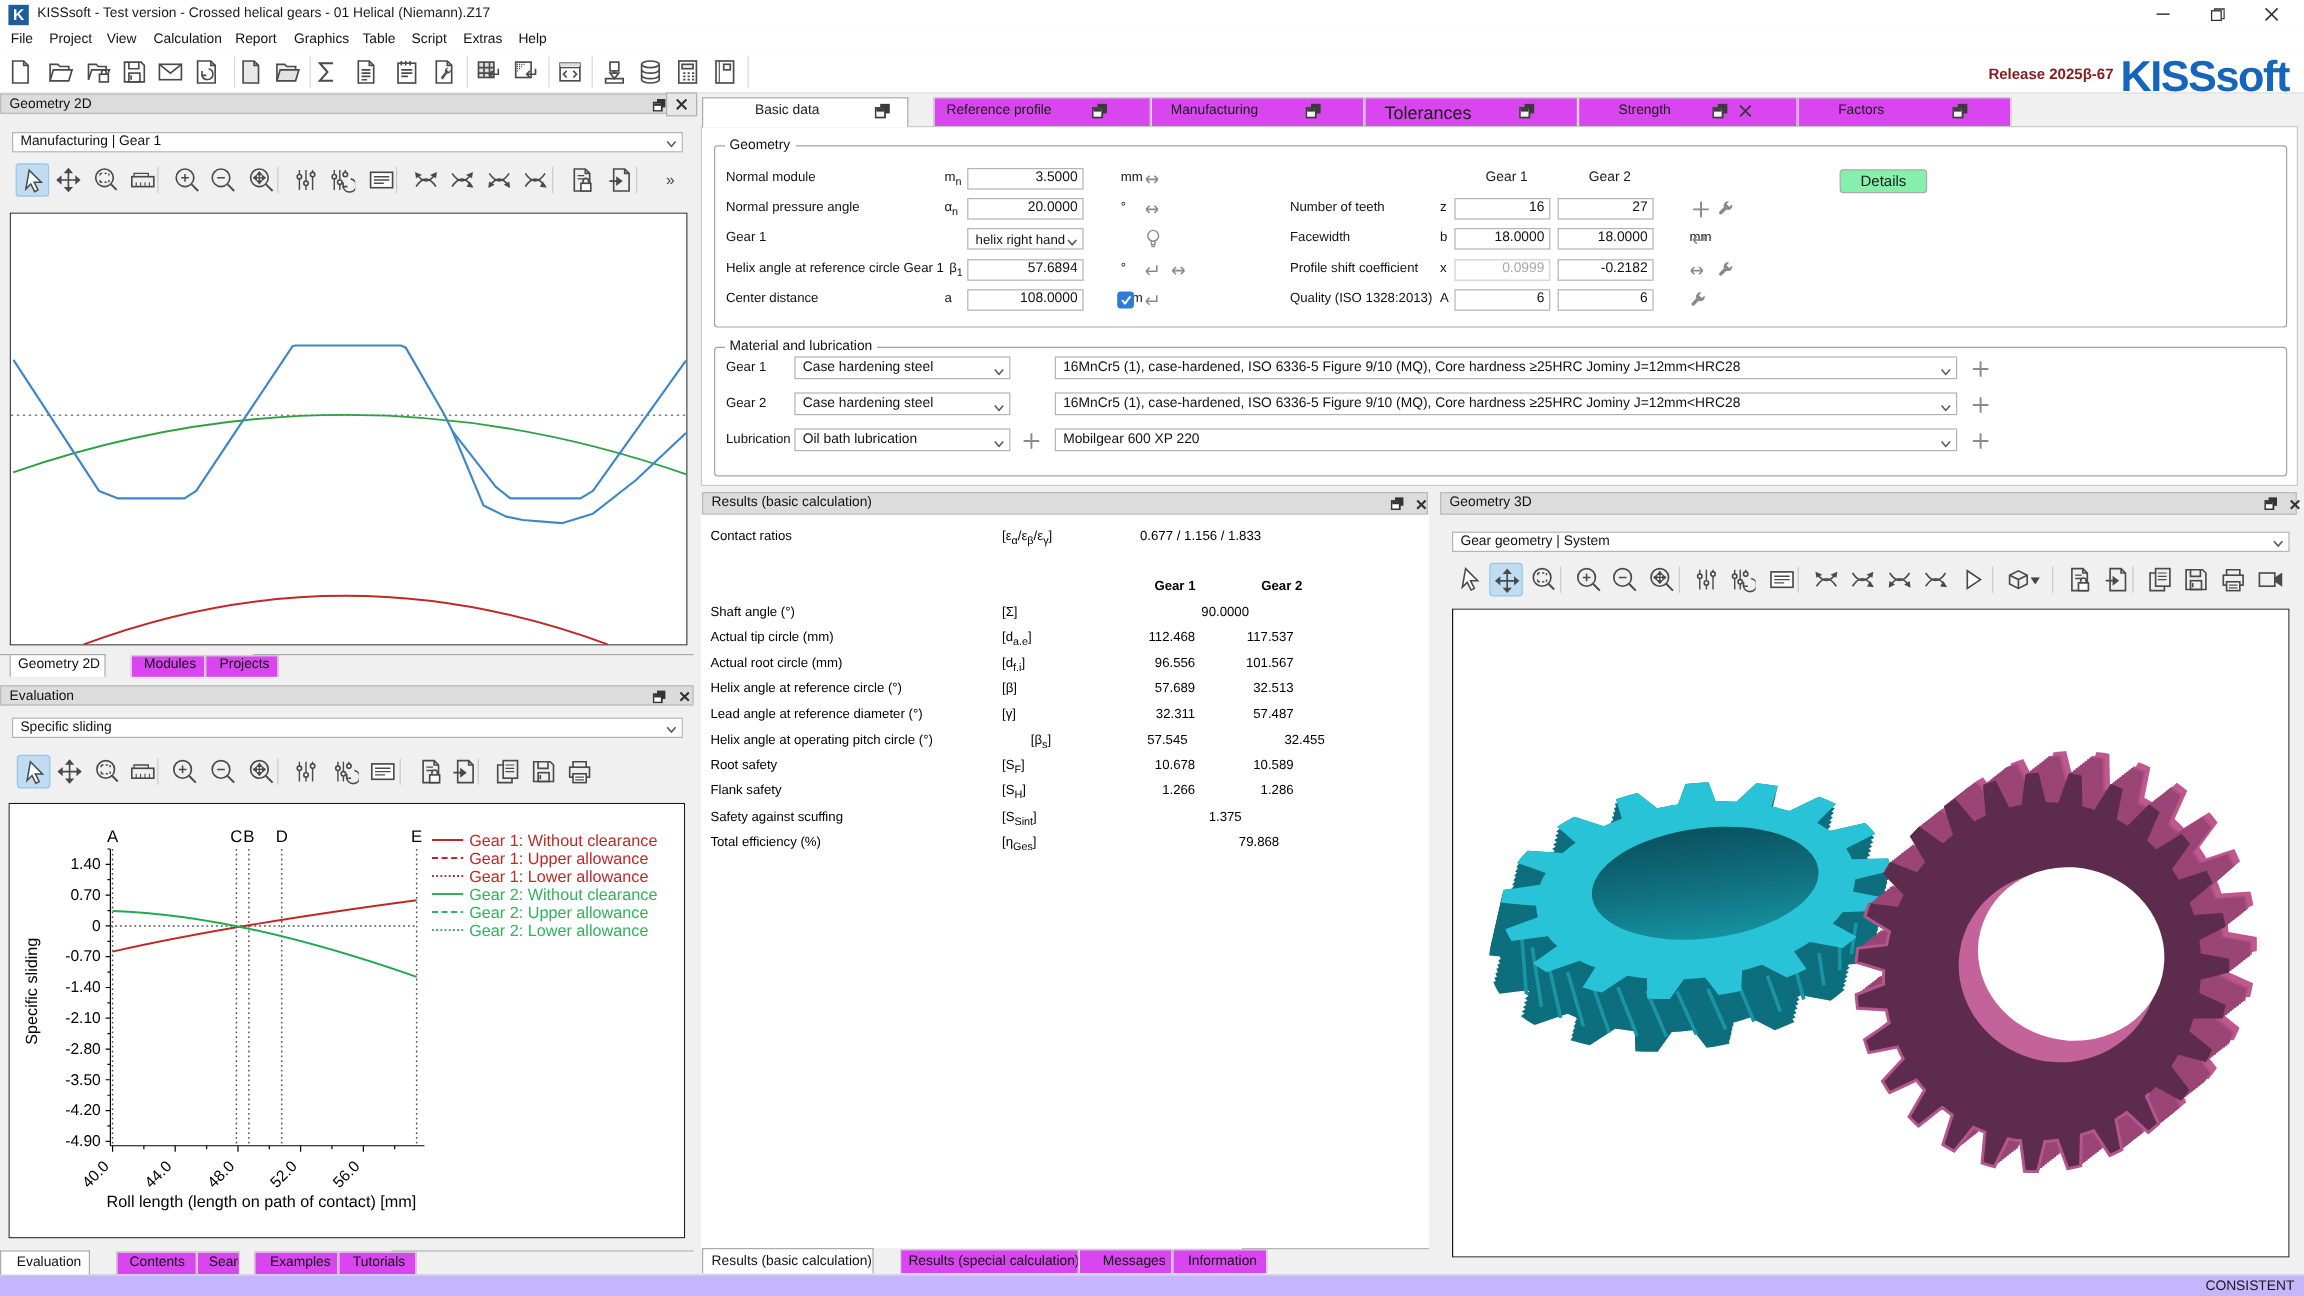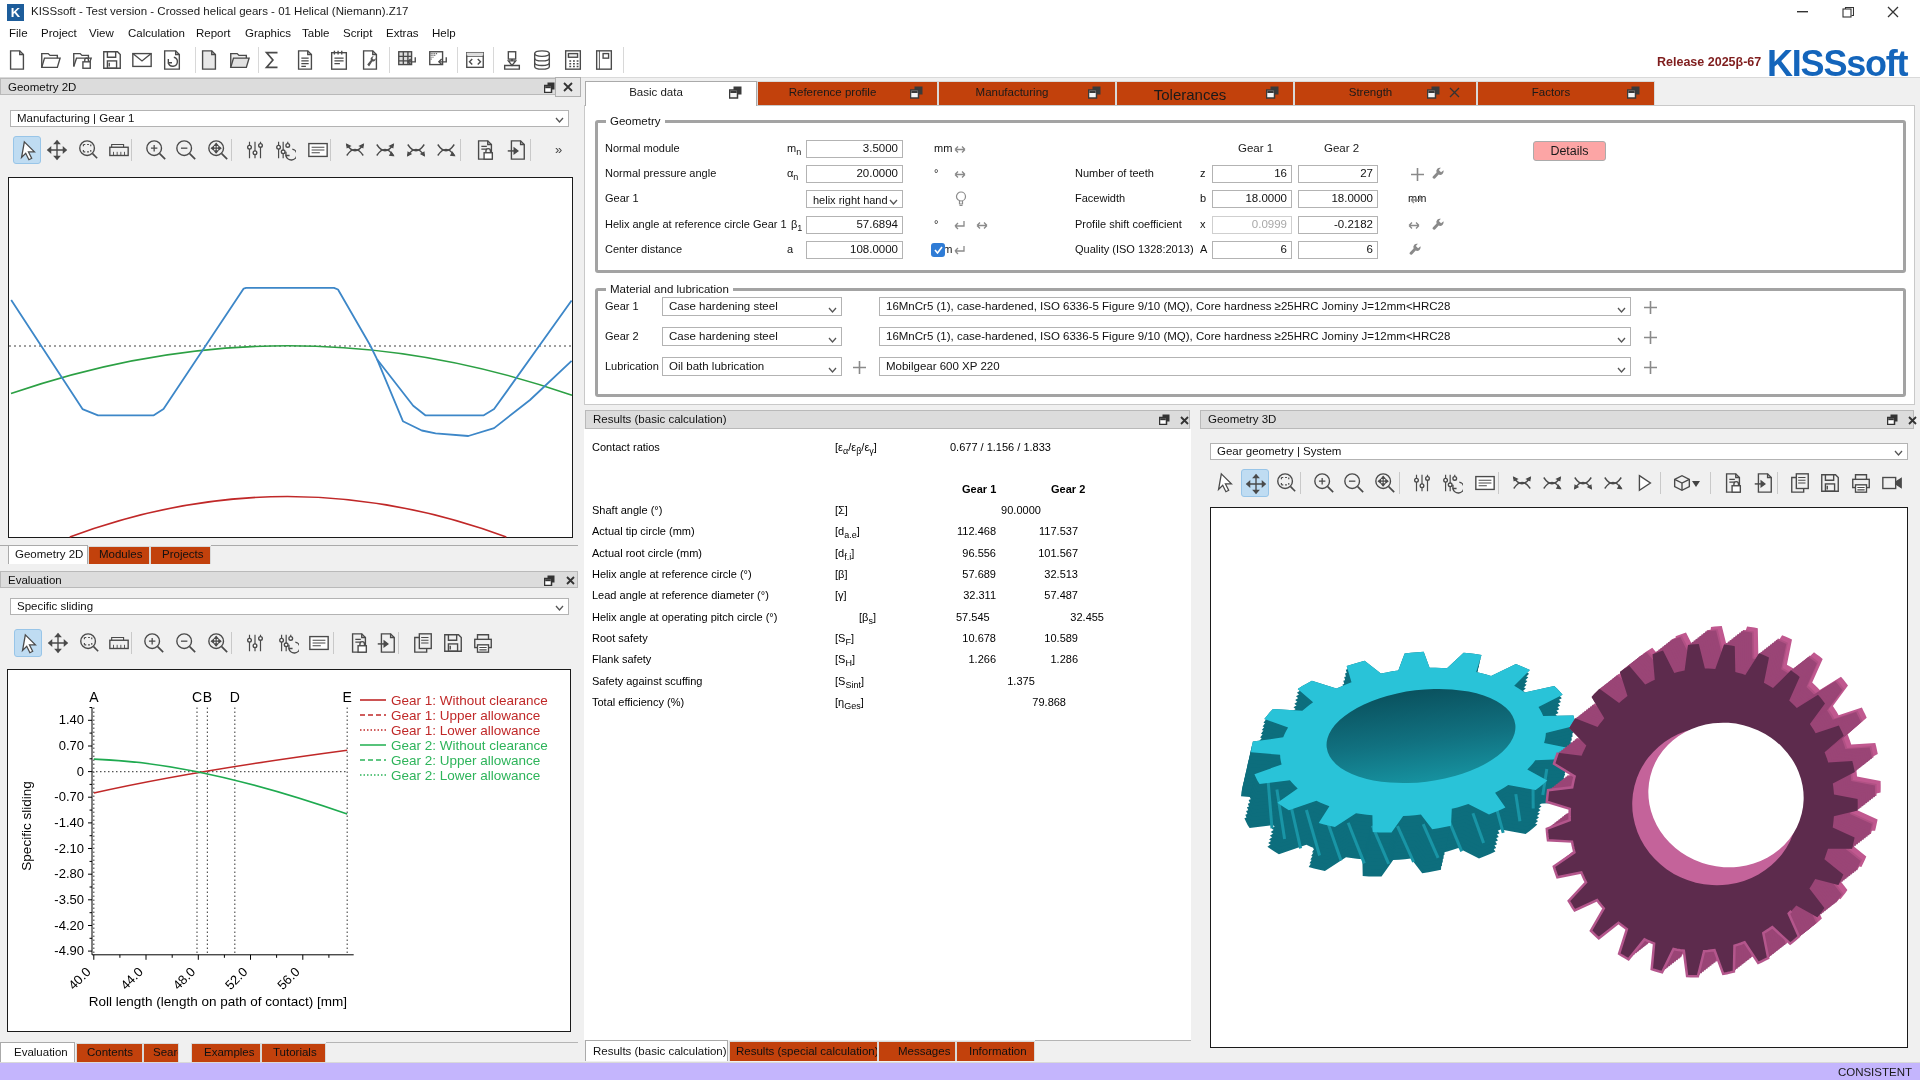--- a/index.html
+++ b/index.html
@@ -15,26 +15,26 @@
 .pt-ic{position:absolute;top:3px;}
 .dd{position:absolute;background:#fff;border:1px solid #b3b3b3;font-size:11.5px;color:#111;}
 .dd span{position:absolute;left:6px;top:1px;white-space:nowrap;}
 .dd .ch{position:absolute;right:4px;top:4px;}
 .tbtn{position:absolute;width:28px;height:28px;}
 .tbtn.sel{background:#bfdcf2;border:1px solid #98c5e8;border-radius:3px;}
 .tbtn>svg{position:absolute;left:3px;top:3px;}
 .vsep{position:absolute;width:1px;background:#c9c9c9;}
 .tab{position:absolute;font-size:11.5px;color:#111;white-space:nowrap;overflow:hidden;}
 .tabact{background:#fff;border:1px solid #aaa;border-bottom:none;z-index:3;}
-.tabinact{background:#c2410c;border:1px solid #d9d9d9;border-bottom:none;}
+.tabinact{background:#d946ef;border:1px solid #d9d9d9;border-bottom:none;margin-left:21px;}
 label.fl{position:absolute;font-size:11px;color:#111;white-space:nowrap;}
 .inp{position:absolute;background:#fff;border:1px solid #b3b3b3;font-size:11.5px;color:#111;text-align:right;padding:1px 4px 0 0;}
 .inp.dis{color:#a8a8a8;border-color:#cfcfcf;}
 .unit{position:absolute;font-size:11px;color:#111;padding-left:24px;}
-fieldset{position:absolute;border:3px solid #a3a3a3;border-radius:3px;}
+fieldset{position:absolute;border:1px solid #a3a3a3;border-radius:3px;}
 fieldset legend{font-size:11.5px;color:#111;margin-left:8px;padding:0 4px;}
 .rlabel{position:absolute;font-size:11px;color:#000;white-space:nowrap;}
 sub{font-size:9px;}
 .statusbar{left:0;top:1062px;width:1920px;height:30px;background:#c4b5fd;border-top:1px solid #d9d9d9;}
 </style></head><body>
 <div id="titlebar" class="abs">
 <div class="abs" style="left:7px;top:4px;width:17px;height:17px;background:#1d5d9b;color:#fff;font-weight:bold;font-size:13px;text-align:center;line-height:17px;">K</div>
 <div class="abs" style="left:31px;top:5px;font-size:11.5px;">KISSsoft - Test version - Crossed helical gears - 01 Helical (Niemann).Z17</div>
 <svg class="abs" style="left:1797px;top:11px" width="12" height="2">
       <rect width="11" height="1.4" fill="#333"></rect>
@@ -681,21 +681,21 @@
   </svg>
 <svg class="abs" style="left:1406px;top:220px" width="16" height="11" fill="none" stroke="#8a8a8a" stroke-width="1.3">
     <path d="M3 5.5h10M3 5.5l3-3M3 5.5l3 3M13 5.5l-3-3M13 5.5l-3 3"></path>
   </svg>
 <svg class="abs" style="left:1431px;top:218px" width="14" height="14" fill="#8a8a8a">
     <path d="M12.5 3.2a3.6 3.6 0 0 1-4.8 4.4L4 11.4 a1.5 1.5 0 0 1-2.2-2L5.6 5.6 a3.6 3.6 0 0 1 4.3-4.8L7.8 3l2.3 2.3z"></path>
   </svg>
 <svg class="abs" style="left:1408px;top:243px" width="14" height="14" fill="#8a8a8a">
     <path d="M12.5 3.2a3.6 3.6 0 0 1-4.8 4.4L4 11.4 a1.5 1.5 0 0 1-2.2-2L5.6 5.6 a3.6 3.6 0 0 1 4.3-4.8L7.8 3l2.3 2.3z"></path>
   </svg>
-<div class="abs" style="left:1533px;top:141px;width:73px;height:20px;background:#fca5a5;border:1px solid #ababab;border-radius:3px;text-align:center;line-height:19px;font-size:12.5px;">Details</div>
+<div class="abs" style="left:1533px;top:141px;width:73px;height:20px;background:#86efac;border:1px solid #ababab;border-radius:3px;text-align:center;line-height:19px;font-size:12.5px;">Details</div>
 <fieldset style="left:595px;top:283px;width:1311px;height:114px;background:#fff;">
     <legend>Material and lubrication</legend>
   </fieldset>
 <label class="fl" style="left:605px;top:300px">Gear 1</label>
 <label class="fl" style="left:605px;top:330px">Gear 2</label>
 <label class="fl" style="left:605px;top:360px">Lubrication</label>
 <div class="dd" style="left:662px;top:297px;width:180px;height:19px;">
     <span style="top:2px">Case hardening steel</span>
     <svg class="ch" style="top:7px" width="9" height="9" fill="none" stroke="#555" stroke-width="1.3">
       <path d="M1 3l3.5 4L8 3"></path>

